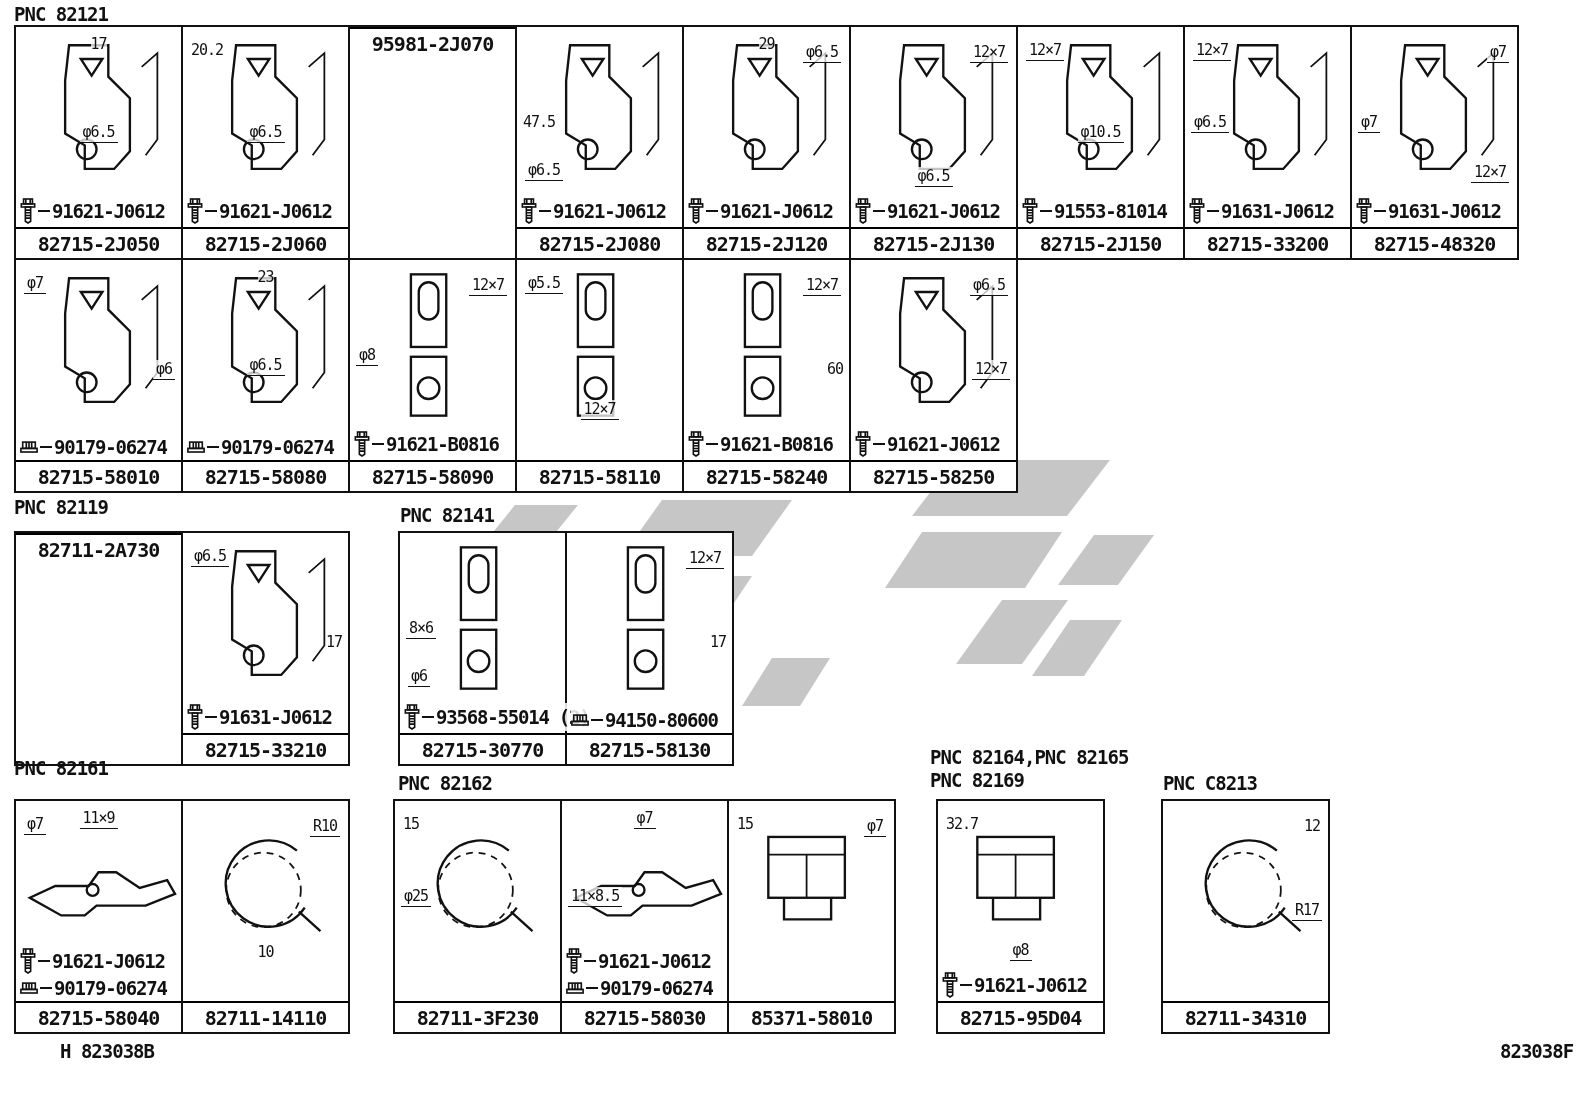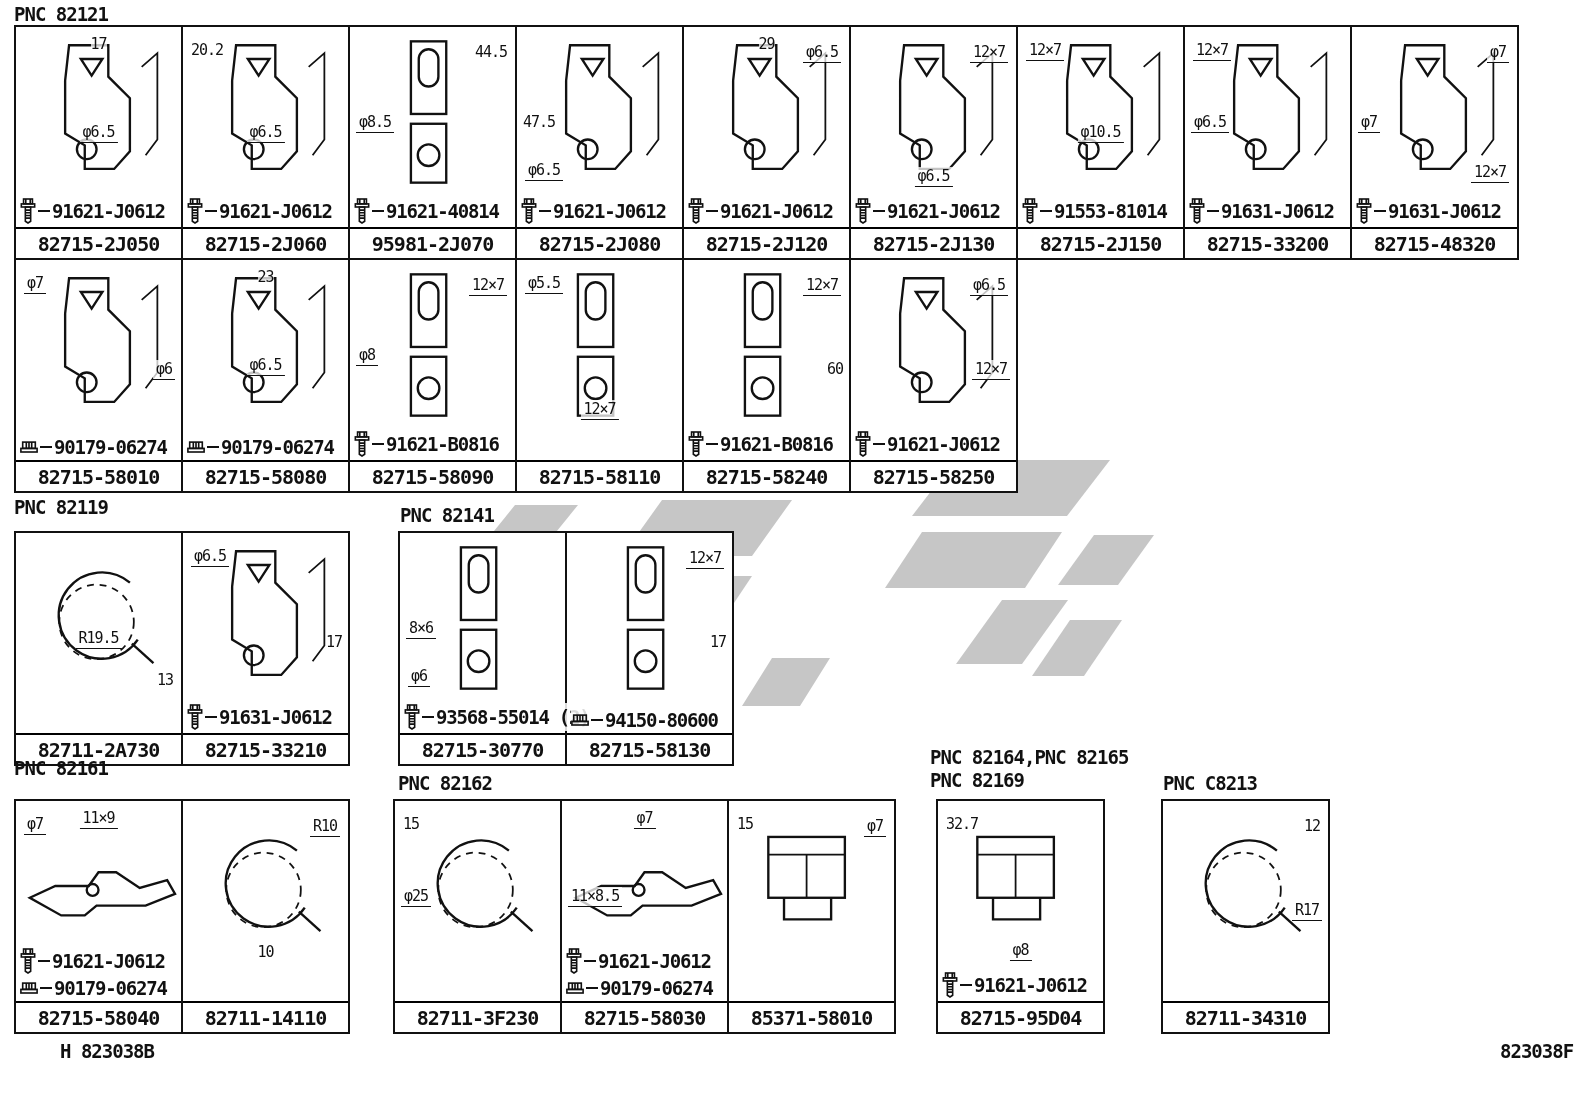--- a/index.html
+++ b/index.html
@@ -145,36 +145,20 @@
             </svg>
         <span class="lead"></span>
         <span class="fnum">91621-J0612</span>
       </div>
         </div>
     </div>
     <div class="plabel">82715-2J060</div>
   </div>
 
   <div class="cell">
-    <div class="draw">
-      <svg class="art" viewBox="0 0 160 160">
-          <use href="#sym-strip"></use>
-        </svg>
-      <span class="dim dtr">44.5</span>
-      <span class="dim dml u">φ8.5</span>
-      <div class="fasts">
-          <div class="fast">
-        <svg class="fico" width="16" height="28" viewBox="0 0 18 30">
-              <use href="#sym-bolt"></use>
-            </svg>
-        <span class="lead"></span>
-        <span class="fnum">91621-40814</span>
-      </div>
-        </div>
-    </div>
     <div class="plabel">95981-2J070</div>
   </div>
 
   <div class="cell">
     <div class="draw">
       <svg class="art" viewBox="0 0 160 160">
           <use href="#sym-bracket"></use>
         </svg>
       <span class="dim dml">47.5</span>
       <span class="dim dbl u">φ6.5</span>
@@ -402,27 +386,20 @@
         <span class="fnum">91621-J0612</span>
       </div>
         </div>
     </div>
     <div class="plabel">82715-58250</div>
   </div>
 </div>
 
 <div class="ptable" style="left:14px;top:531px">
   <div class="cell">
-    <div class="draw">
-      <svg class="art" viewBox="0 0 160 160">
-          <use href="#sym-clip"></use>
-        </svg>
-      <span class="dim dmc u">R19.5</span>
-      <span class="dim dbr">13</span>
-    </div>
     <div class="plabel">82711-2A730</div>
   </div>
   <div class="cell">
     <div class="draw">
       <svg class="art" viewBox="0 0 160 160">
           <use href="#sym-bracket"></use>
         </svg>
       <span class="dim dtl u">φ6.5</span>
       <span class="dim dmr">17</span>
       <div class="fasts">

